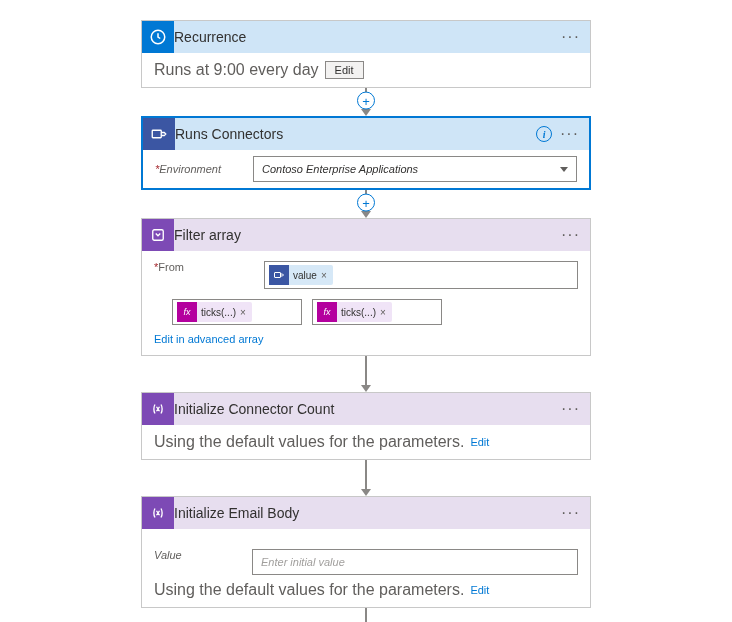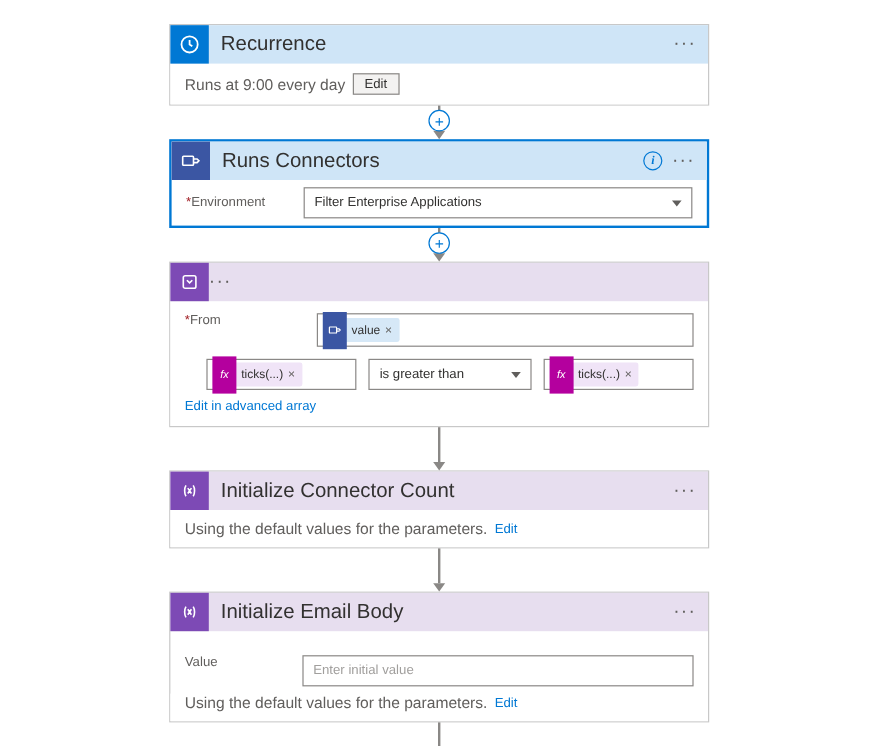--- a/index.html
+++ b/index.html
@@ -40,22 +40,22 @@
       align-items: center;
       justify-content: center;
       flex-shrink: 0;
     }
     .header-icon.blue-icon { background: #0078d4; }
     .header-icon.darkblue-icon { background: #3b56a3; }
     .header-icon.purple-icon { background: #7d4ab5; }
     .header-icon svg { width: 18px; height: 18px; }
     .header-title {
       flex: 1;
-      padding-left: 10px;
-      font-size: 17px;
+      padding-left: 0;
+      font-size: 14px;
       color: #323130;
     }
     .header-actions {
       display: flex;
       align-items: center;
       gap: 8px;
       padding-right: 10px;
     }
     .info-icon {
       width: 16px;
@@ -80,21 +80,21 @@
     .card-body {
       padding: 8px 12px;
       background: #fff;
     }
     .body-row {
       display: flex;
       align-items: center;
       margin-bottom: 6px;
     }
     .body-row:last-child { margin-bottom: 0; }
-    .row-text { color: #605e5c; font-size: 13px; }
+    .row-text { color: #605e5c; font-size: 16px; }
     .edit-btn {
       margin-left: 6px;
       padding: 2px 9px;
       border: 1px solid #8a8886;
       background: #f3f2f1;
       font-size: 11px;
       cursor: pointer;
       color: #323130;
     }
     .link { color: #0078d4; cursor: pointer; font-size: 11px; }
@@ -106,20 +106,21 @@
       border-left: 4px solid transparent;
       border-right: 4px solid transparent;
       border-top: 5px solid #0078d4;
       vertical-align: middle;
     }
     .param-row {
       display: flex;
       align-items: center;
       padding: 6px 12px;
       gap: 8px;
+      font-style: italic;
     }
     .param-label {
       width: 90px;
       font-size: 11px;
       color: #605e5c;
     }
     .required { color: #a4262c; }
     .select-box, .input-box {
       flex: 1;
       border: 1px solid #8a8886;
@@ -155,21 +156,21 @@
       align-items: center;
       background: #f0e4f7;
       border-radius: 2px;
       height: 20px;
       padding-right: 6px;
       font-size: 10px;
     }
     .token.blue-token { background: #d6e8f7; }
     .token-icon {
       width: 20px;
-      height: 31px;
+      height: 20px;
       display: flex;
       align-items: center;
       justify-content: center;
       margin-right: 4px;
     }
     .token-icon.magenta { background: #b4009e; color: #fff; font-size: 9px; font-style: italic; }
     .token-icon.blue-tok { background: #3b56a3; }
     .token-icon.blue-tok svg { width: 12px; height: 12px; }
     .token-label { color: #323130; }
     .token-close { margin-left: 4px; color: #605e5c; font-size: 10px; cursor: pointer; }
@@ -301,40 +302,41 @@
       </div>
       <div class="header-title">Runs Connectors</div>
       <div class="header-actions">
         <span class="info-icon">i</span>
         <span class="dots">···</span>
       </div>
     </div>
     <div class="param-row">
       <div class="param-label"><span class="required">*</span><span>Environment</span></div>
       <div class="select-box">
-        <span>Filter Enterprise Applications</span>
+        <span>Contoso Enterprise Applications</span>
         <span class="chev"></span>
       </div>
     </div>
   </div>
 
   <div class="connector">
     <div class="line"></div>
     <div class="arrow-down"></div>
     <div class="add-btn">+</div>
   </div>
 
   <div class="card">
     <div class="card-header purple">
       <div class="header-icon purple-icon">
         <svg viewBox="0 0 24 24" fill="none" stroke="#fff" stroke-width="1.8">
             <rect x="5" y="5" width="14" height="14" rx="2"></rect>
             <path d="M9 10l3 3 3-3"></path>
           </svg>
       </div>
+      <div class="header-title">Filter array</div>
       <div class="header-actions">
         <span class="dots">···</span>
       </div>
     </div>
     <div class="filter-body">
       <div class="filter-from-row">
         <div class="from-label"><span class="required">*</span><span>From</span></div>
         <div class="token-box">
           <span class="token blue-token">
             <span class="token-icon blue-tok">
@@ -349,24 +351,20 @@
         </div>
       </div>
       <div class="cond-row">
         <div class="cond-cell w1">
           <span class="token">
             <span class="token-icon magenta">fx</span>
             <span class="token-label">ticks(...)</span>
             <span class="token-close">×</span>
           </span>
         </div>
-        <div class="op-select">
-          <span>is greater than</span>
-          <span class="chev"></span>
-        </div>
         <div class="cond-cell w1">
           <span class="token">
             <span class="token-icon magenta">fx</span>
             <span class="token-label">ticks(...)</span>
             <span class="token-close">×</span>
           </span>
         </div>
       </div>
       <div class="link">Edit in advanced array</div>
     </div>

